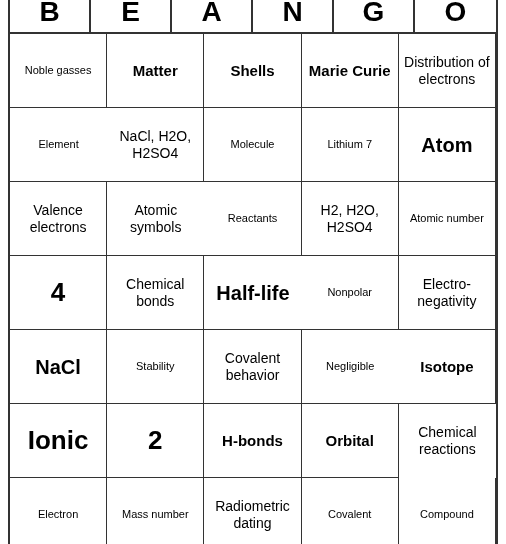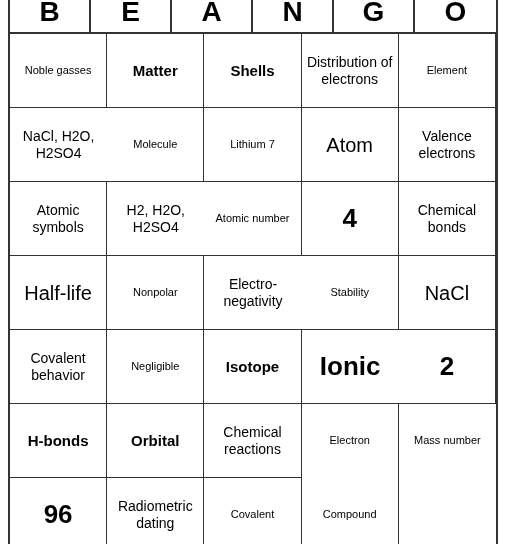--- a/index.html
+++ b/index.html
@@ -49,21 +49,21 @@
       line-height: 1.2;
     }
     .cell:nth-child(6n) {
       border-right: none;
     }
     .cell:nth-last-child(-n+6) {
       border-bottom: none;
     }
     .cell.large {
       font-size: 20px;
-      font-weight: normal;
+      font-weight: bold;
     }
     .cell.xlarge {
       font-size: 26px;
       font-weight: bold;
     }
     .cell.medium {
       font-size: 15px;
       font-weight: bold;
     }
     .cell.small {
@@ -79,45 +79,46 @@
       <div class="header-cell">E</div>
       <div class="header-cell">A</div>
       <div class="header-cell">N</div>
       <div class="header-cell">G</div>
       <div class="header-cell">O</div>
     </div>
   <div class="bingo-grid">
   <div class="cell">Noble gasses</div>
       <div class="cell medium">Matter</div>
       <div class="cell medium">Shells</div>
+      <div class="cell medium">Marie Curie</div>
       <div class="cell small">Distribution of electrons</div>
       <div class="cell">Element</div>
       <div class="cell small">NaCl, H2O, H2SO4</div>
       <div class="cell">Molecule</div>
       <div class="cell">Lithium 7</div>
       <div class="cell large">Atom</div>
       <div class="cell small">Valence electrons</div>
       <div class="cell small">Atomic symbols</div>
+      <div class="cell">Reactants</div>
       <div class="cell small">H2, H2O, H2SO4</div>
       <div class="cell">Atomic number</div>
       <div class="cell xlarge">4</div>
       <div class="cell small">Chemical bonds</div>
       <div class="cell large">Half-life</div>
       <div class="cell">Nonpolar</div>
       <div class="cell small">Electro-negativity</div>
+      <div class="cell large">NaCl</div>
       <div class="cell">Stability</div>
-      <div class="cell large">NaCl</div>
       <div class="cell small">Covalent behavior</div>
       <div class="cell">Negligible</div>
       <div class="cell medium">Isotope</div>
       <div class="cell xlarge">Ionic</div>
       <div class="cell xlarge">2</div>
       <div class="cell medium">H-bonds</div>
       <div class="cell medium">Orbital</div>
       <div class="cell small">Chemical reactions</div>
       <div class="cell">Electron</div>
       <div class="cell">Mass number</div>
-      <div class="cell xlarge">96</div>
       <div class="cell small">Radiometric dating</div>
       <div class="cell">Covalent</div>
       <div class="cell">Compound</div>
     </div>
 </div>
 
 </body></html>

